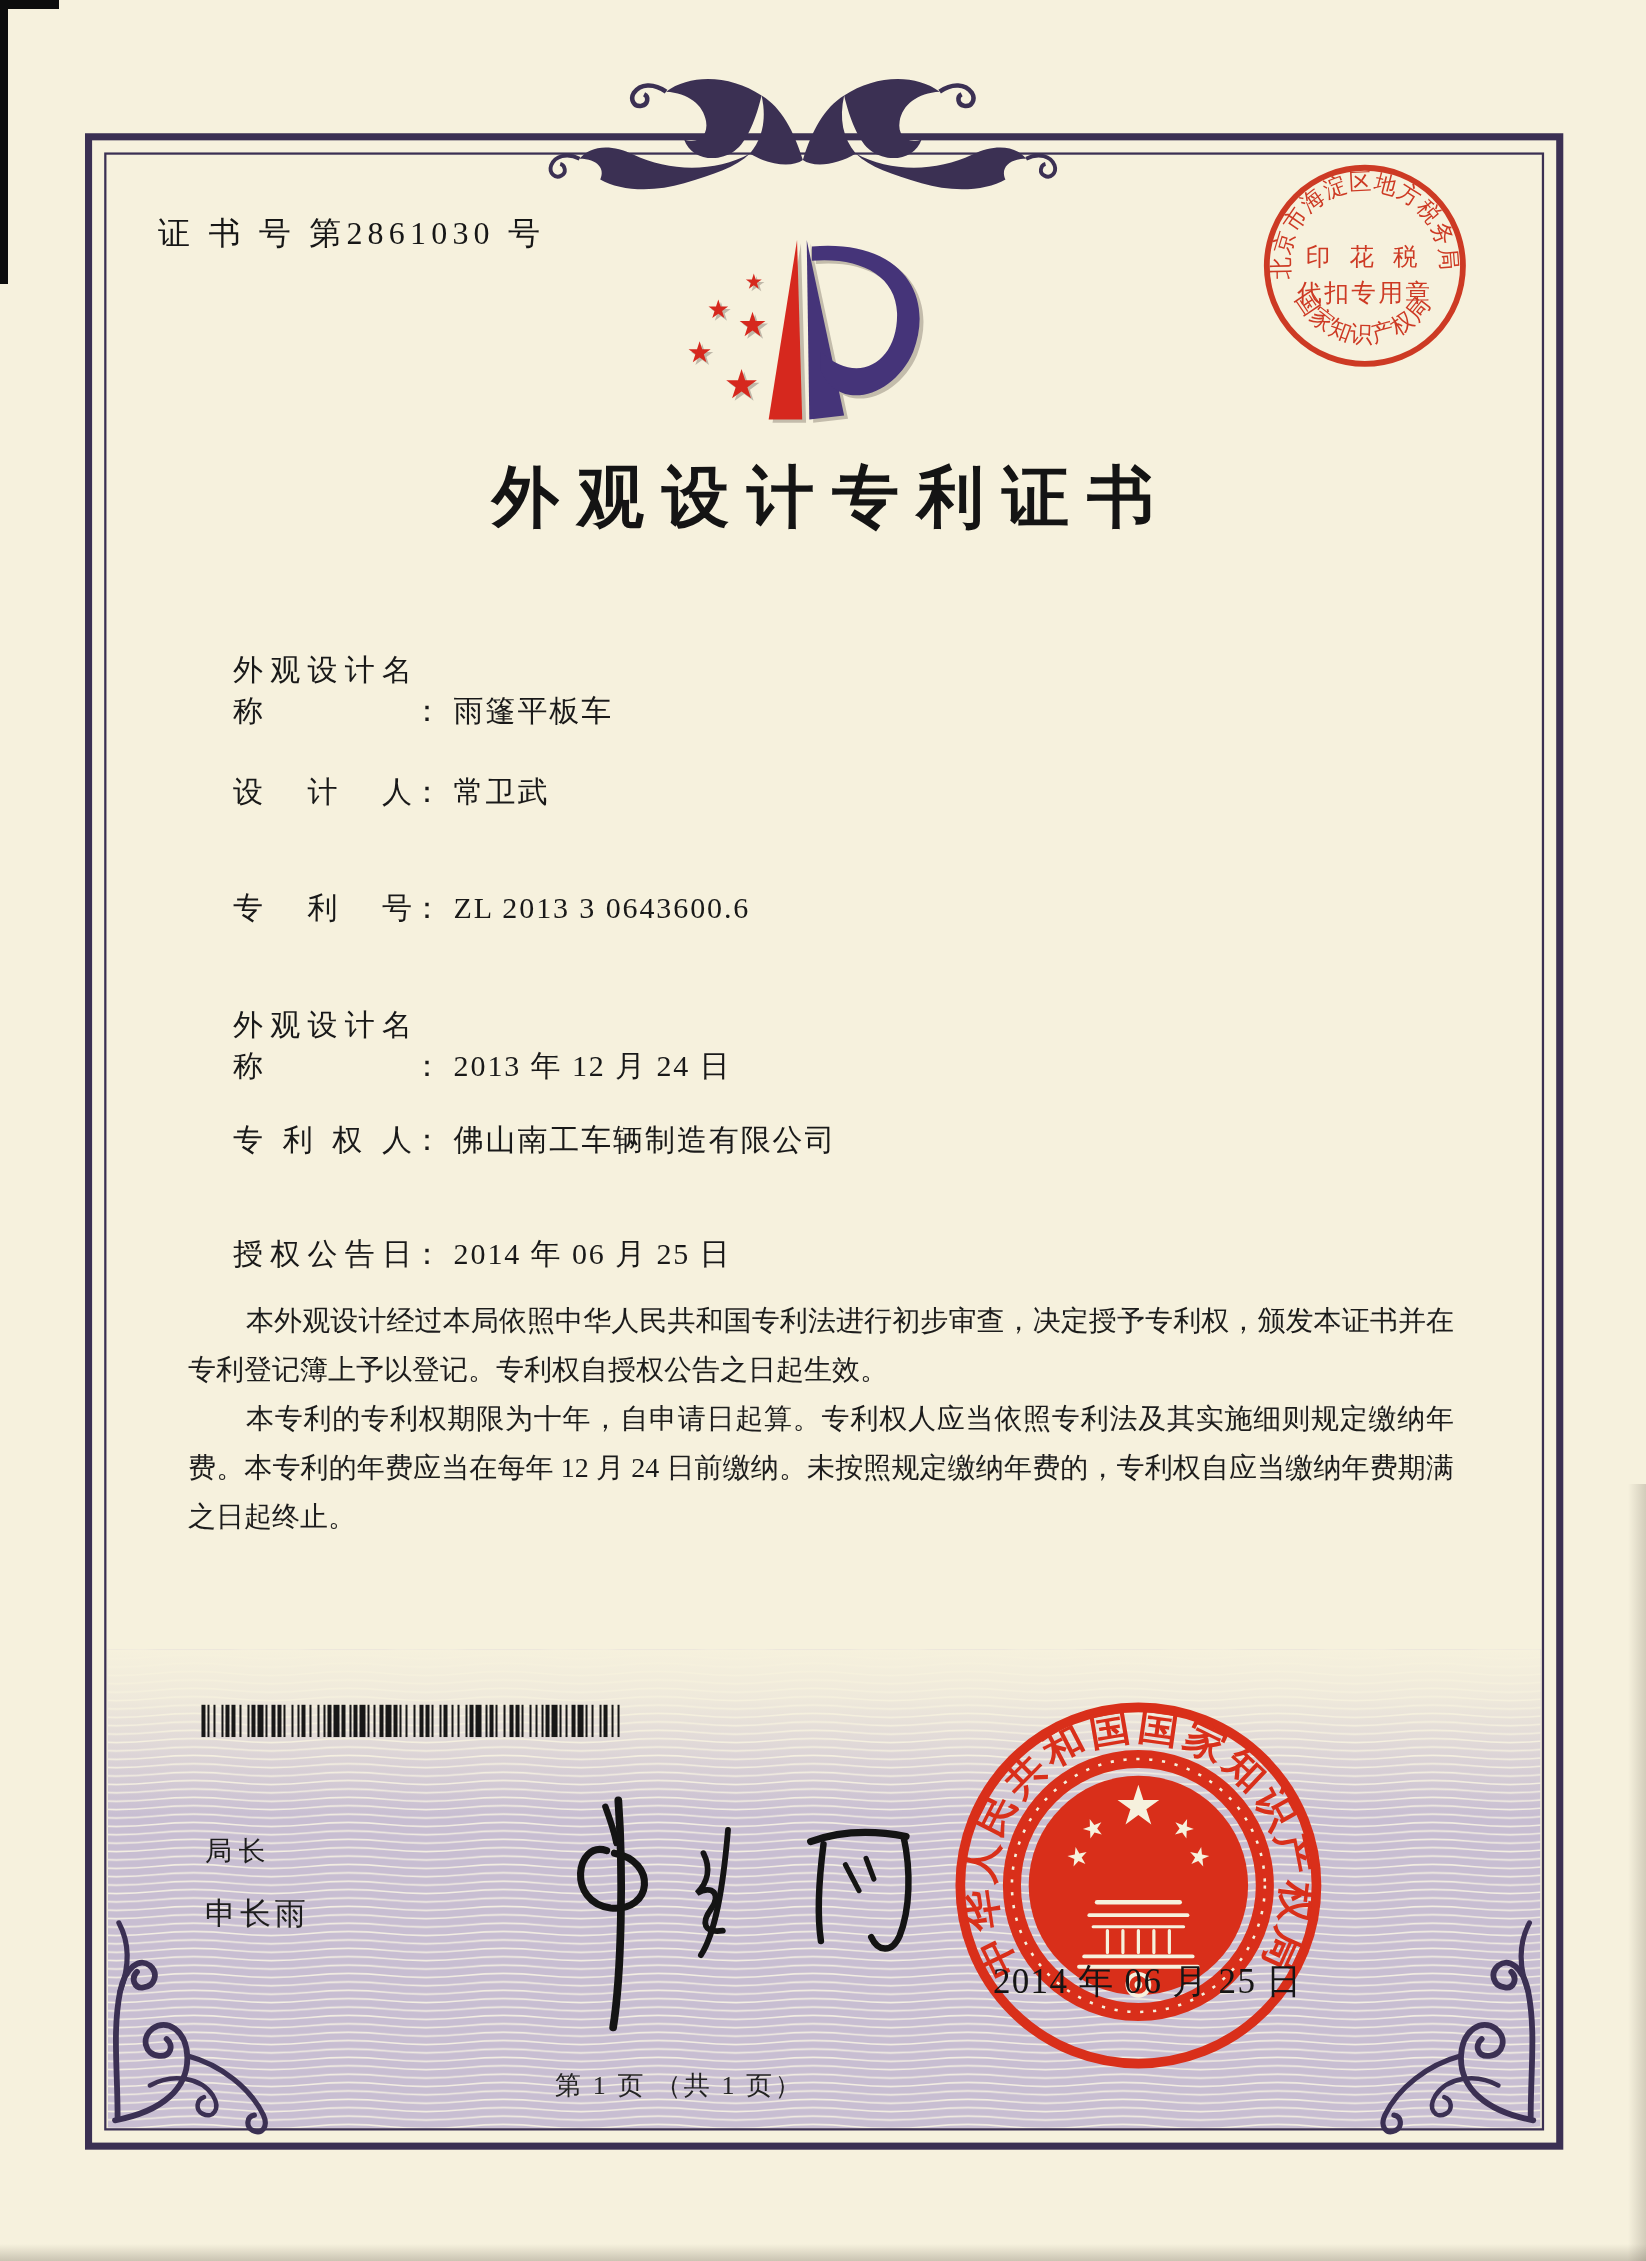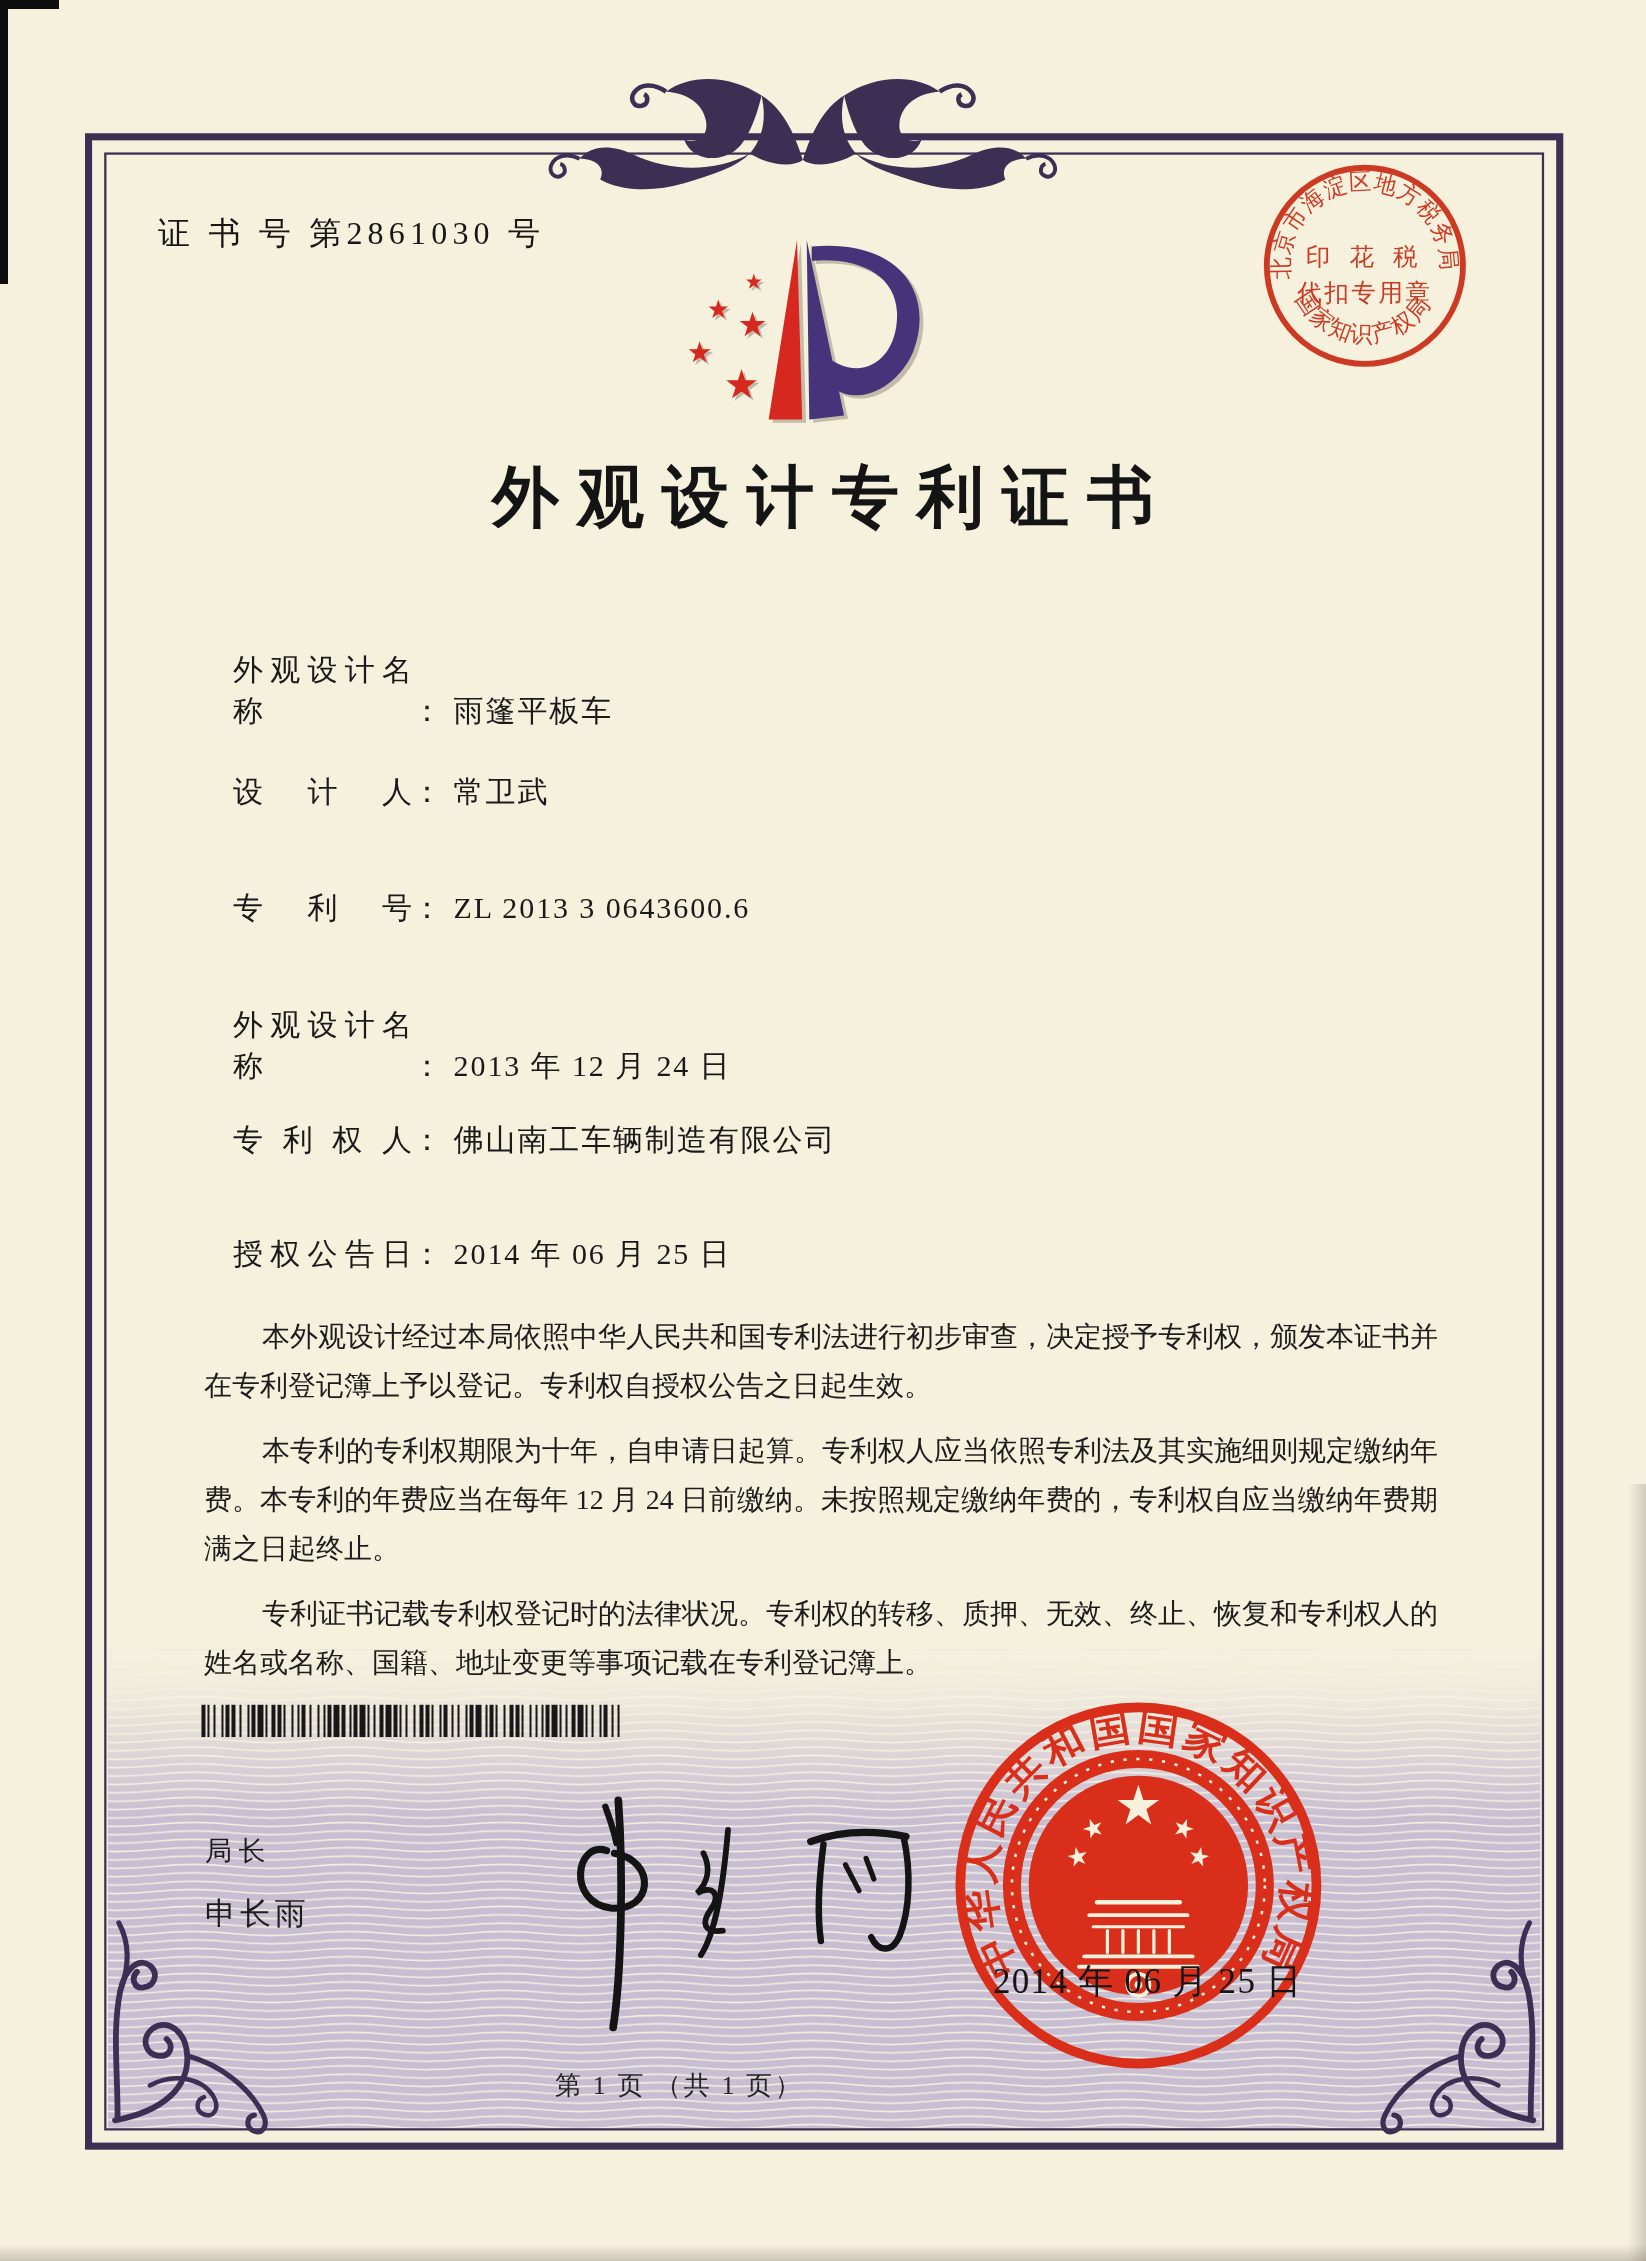--- a/index.html
+++ b/index.html
@@ -10,21 +10,21 @@
   .txt{position:absolute;white-space:nowrap;}
   #cert-number{left:158px;top:212px;font-size:32px;letter-spacing:5.2px;color:#171717;}
   #cert-title{left:0;right:0;top:452px;text-align:center;font-size:67px;font-weight:bold;
               letter-spacing:18px;color:#141414;padding-left:17px;}
   .field{position:absolute;left:205px;font-size:30px;color:#191919;}
   .flabel{display:inline-block;width:179px;text-align:justify;text-align-last:justify;margin-left:28px;}
   .fcolon{display:inline-block;margin-right:11.6px;}
   .fvalue{letter-spacing:1.9px;}
   #body-paragraphs{position:absolute;left:188px;top:1296px;width:1266px;font-size:28px;
                    line-height:49px;text-align:justify;color:#1c1c1c;}
-  #body-paragraphs p{margin:16px;text-indent:58px;}
+  #body-paragraphs p{margin:0;text-indent:58px;}
   #director-label{left:205px;top:1833px;font-size:27px;letter-spacing:6.5px;}
   #director-name{left:205px;top:1893px;font-size:31px;letter-spacing:3.9px;}
   #seal-date{left:993px;top:1958px;font-size:35px;letter-spacing:1.3px;color:#151515;z-index:5;}
   #footer-page{left:555px;top:2068px;width:387px;text-align:left;font-size:26px;
                letter-spacing:2.6px;color:#222;}
   
   #edge-left{left:0;top:0;width:7.7px;height:284px;background:#0d0d0d;}
   #edge-topleft{left:0;top:0;width:59px;height:9px;background:#0d0d0d;}
   #edge-bottom{left:0;bottom:0;width:100%;height:17px;
                background:linear-gradient(to bottom,rgba(120,112,98,0),rgba(120,112,98,.35));}
@@ -254,21 +254,20 @@
 <div class="field" style="top:1120px">
   <span class="flabel">专 利 权 人</span><span class="fcolon">：</span><span class="fvalue">佛山南工车辆制造有限公司</span>
 </div>
 <div class="field" style="top:1234px">
   <span class="flabel">授权公告日</span><span class="fcolon">：</span><span class="fvalue">2014 年 06 月 25 日</span>
 </div>
 
 <div id="body-paragraphs">
   <p>本外观设计经过本局依照中华人民共和国专利法进行初步审查，决定授予专利权，颁发本证书并在专利登记簿上予以登记。专利权自授权公告之日起生效。</p>
   <p>本专利的专利权期限为十年，自申请日起算。专利权人应当依照专利法及其实施细则规定缴纳年费。本专利的年费应当在每年 12 月 24 日前缴纳。未按照规定缴纳年费的，专利权自应当缴纳年费期满之日起终止。</p>
-  <p>专利证书记载专利权登记时的法律状况。专利权的转移、质押、无效、终止、恢复和专利权人的姓名或名称、国籍、地址变更等事项记载在专利登记簿上。</p>
 </div>
 
 <div class="txt" id="director-label">局长</div>
 <div class="txt" id="director-name">申长雨</div>
 
 <div class="txt" id="seal-date">2014 年 06 月 25 日</div>
 
 <div class="txt" id="footer-page">第 1 页 （共 1 页）</div>
 
 <div class="abs" id="edge-left"></div>

